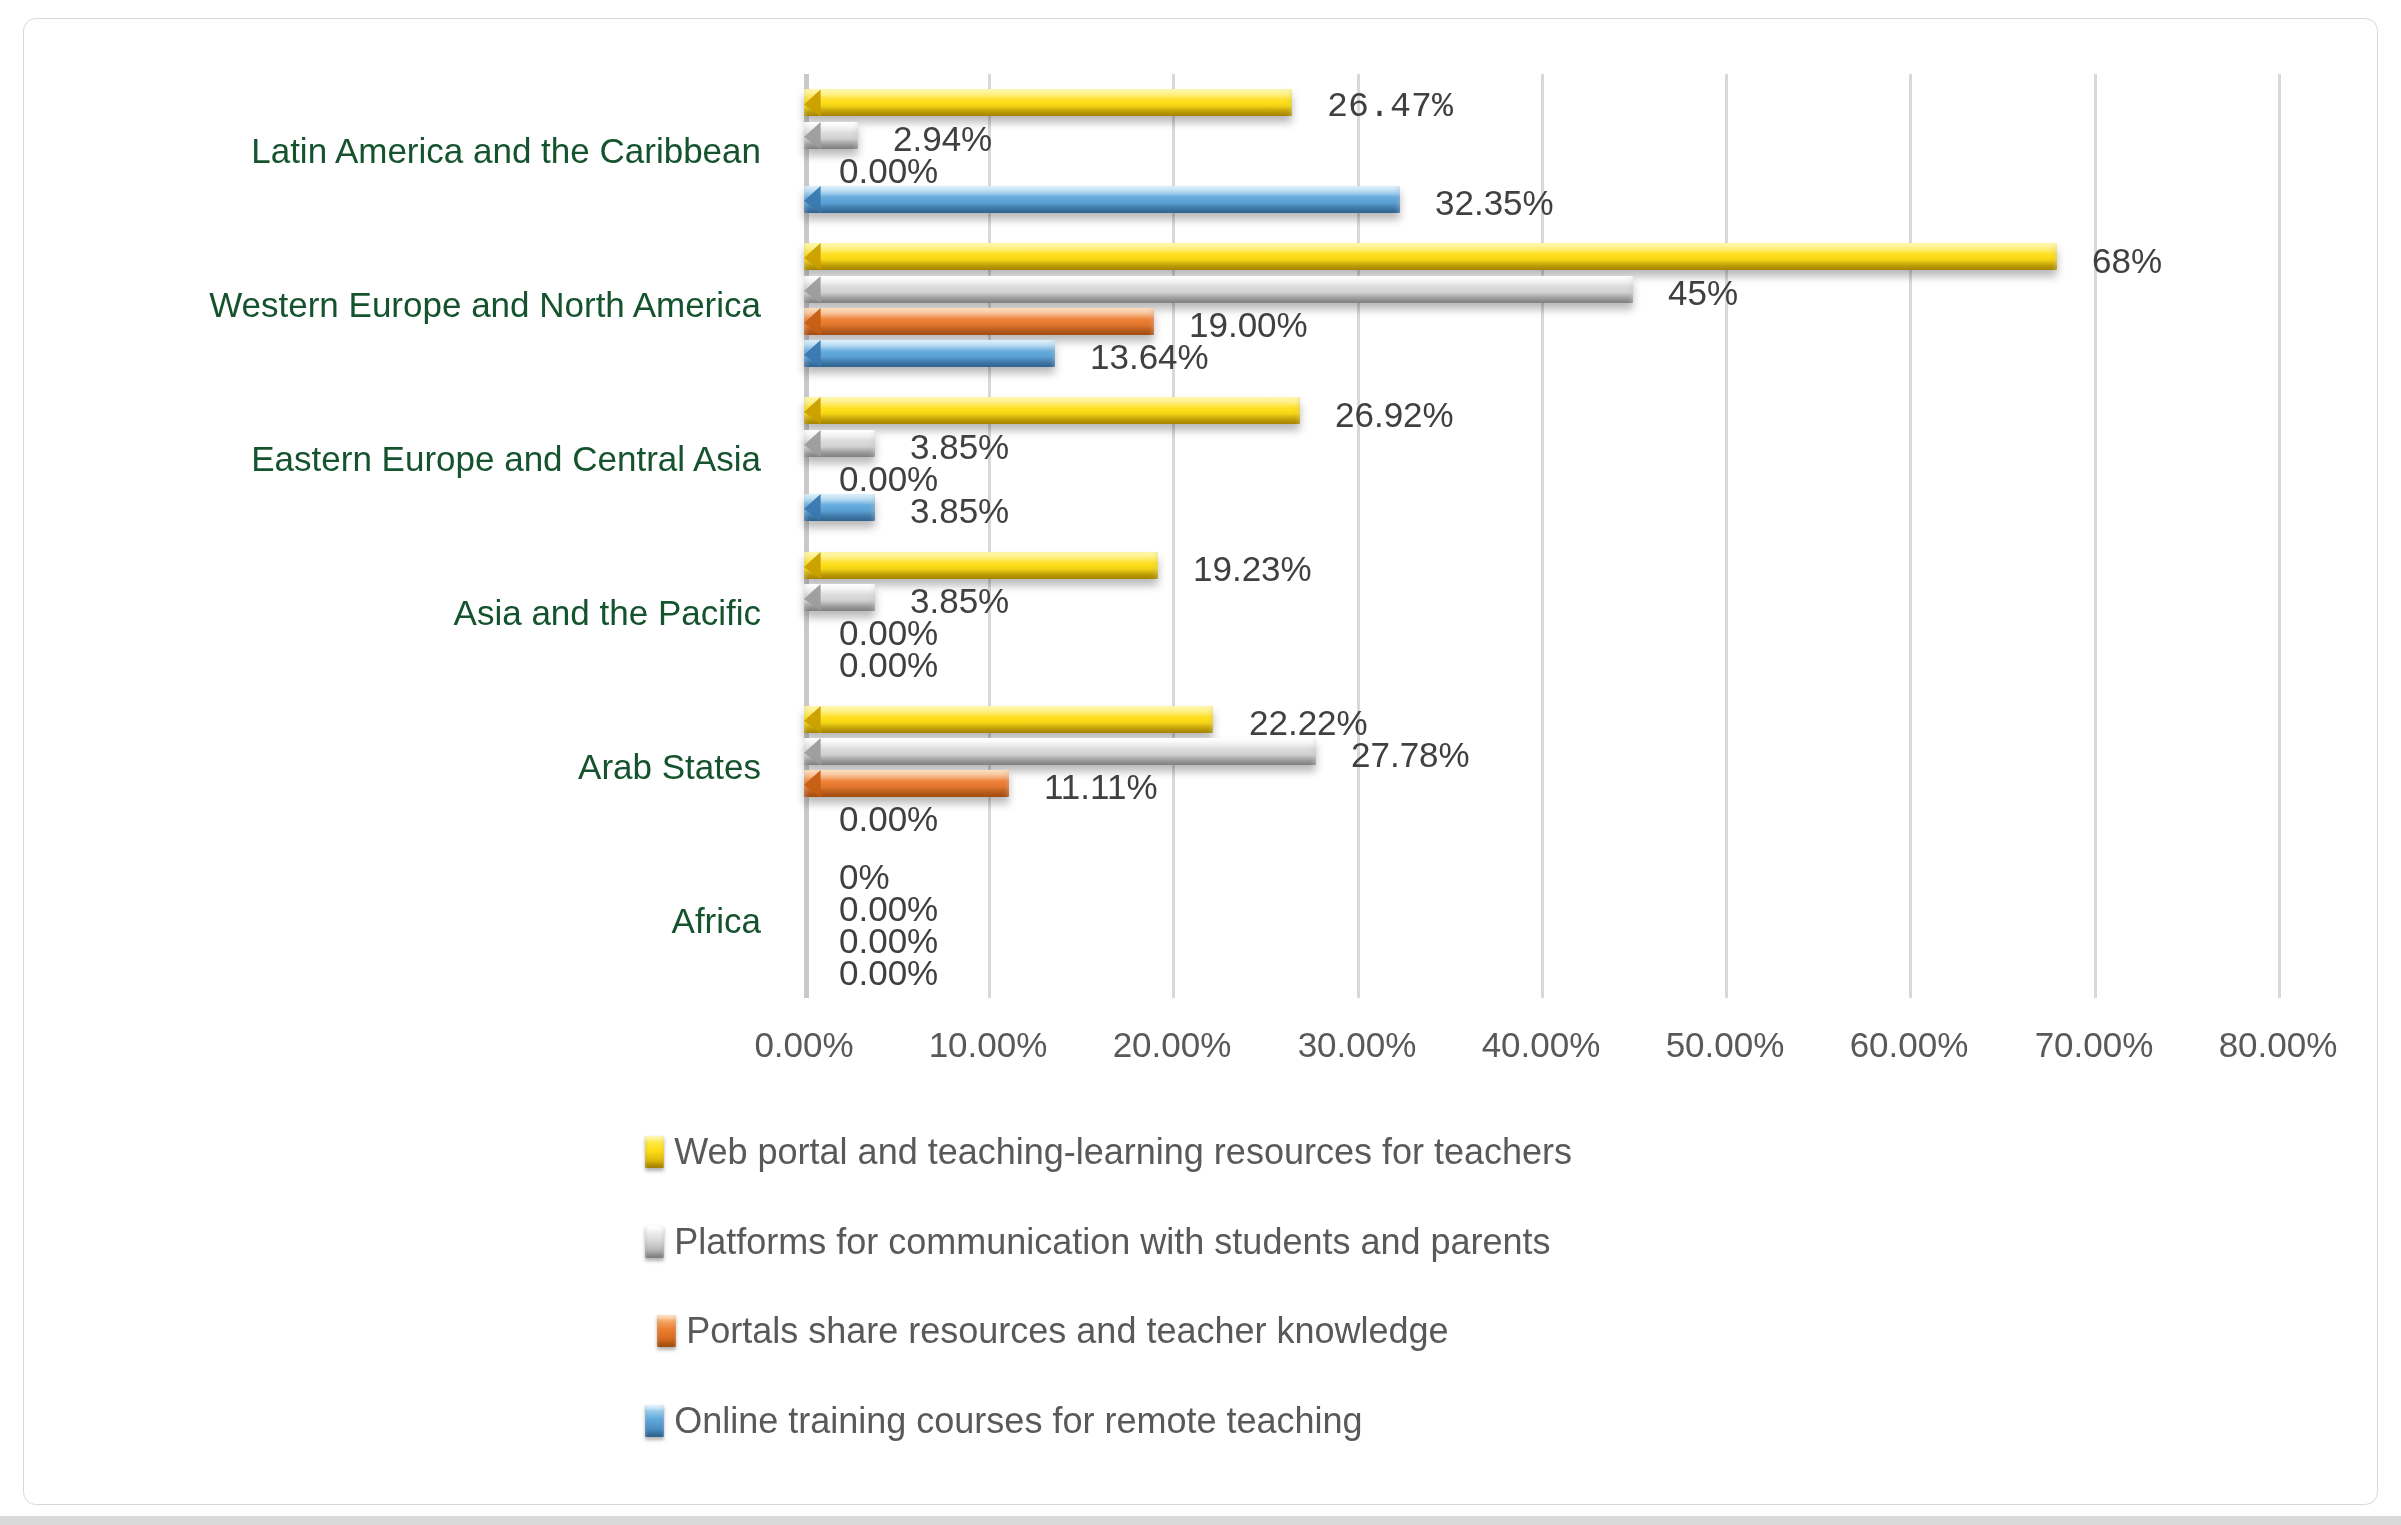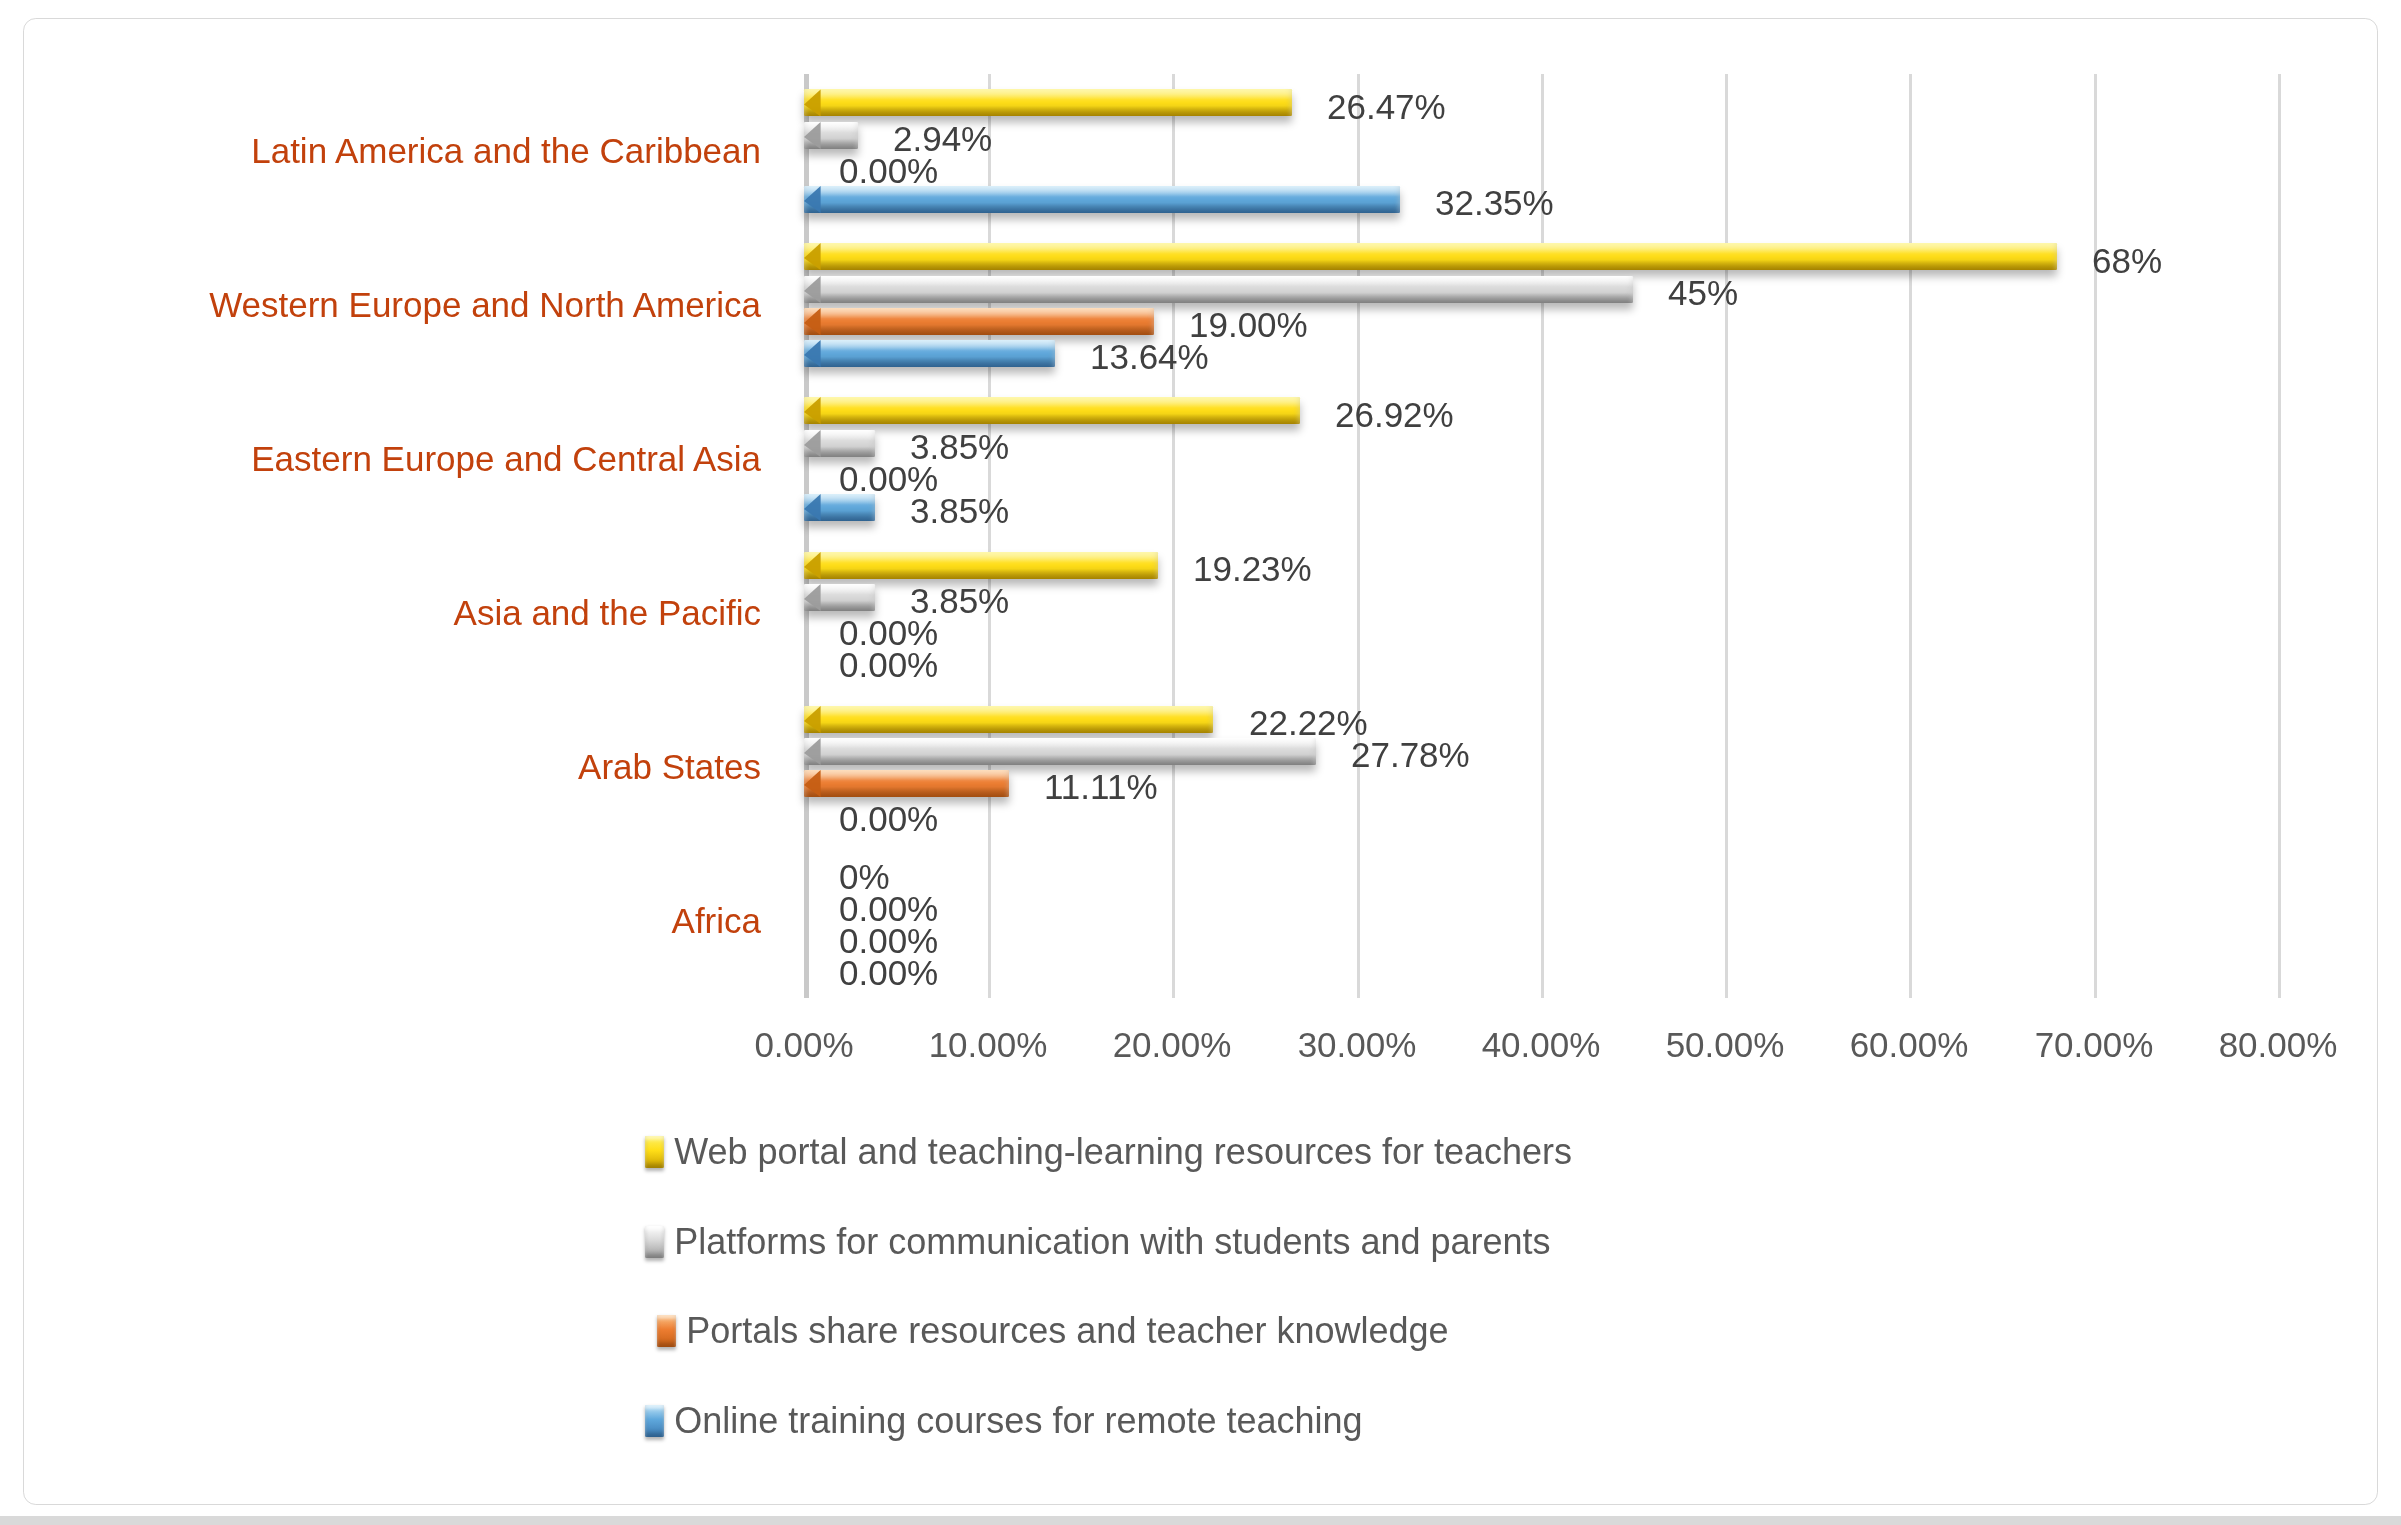--- a/index.html
+++ b/index.html
@@ -8,21 +8,21 @@
   .chart-frame{position:absolute;left:23px;top:18px;right:23px;bottom:21px;
     border:1.9px solid #d9d9d9;border-radius:12.8px;background:#ffffff;}
   .plot-area{position:absolute;left:804px;top:74px;width:1474px;height:924px;overflow:visible;}
   .gridline{position:absolute;top:0;bottom:0;width:2.6px;background:#d9d9d9;}
   .gridline.axis0{width:4.5px;background:#c9c9c9;}
   .bar{position:absolute;height:27px;border-radius:1.3px;
     box-shadow:0 6.4px 9px rgba(0,0,0,0.28), inset 0 7.7px 6.4px rgba(255,255,255,0.45), inset 0 -7.7px 7.7px rgba(0,0,0,0.18);}
   .bar-cap{position:absolute;left:0;top:0;width:16.6px;height:100%;
     clip-path:polygon(0 56%,100% 0,100% 100%);opacity:.95;}
   .bar-label{position:absolute;font-size:35px;color:#404040;white-space:nowrap;transform:translateY(-50%);}
-  .cat-label{position:absolute;font-size:35px;color:#c2410c;white-space:nowrap;
+  .cat-label{position:absolute;font-size:35px;color:#14532d;white-space:nowrap;
     text-align:right;transform:translateY(-50%);}
   .x-axis{position:absolute;left:804px;top:998px;width:1474px;height:77px;}
   .x-tick{position:absolute;top:27px;transform:translateX(-50%);font-size:35px;color:#595959;white-space:nowrap;}
   .legend{position:absolute;left:645px;top:1126px;}
   .legend-item{position:absolute;left:0;display:flex;align-items:center;height:51px;}
   .legend-swatch{width:19px;height:32px;margin-right:10.2px;border-radius:1.3px;
     box-shadow:0 2.6px 3.8px rgba(0,0,0,0.3), inset 0 3.8px 3.2px rgba(255,255,255,0.5), inset 0 -4.5px 4.5px rgba(0,0,0,0.2);}
   .legend-label{font-size:36px;color:#595959;white-space:nowrap;}
   .window-edge{position:absolute;left:0;right:0;bottom:0;height:10.2px;background:#d9d9d9;}
 </style>
@@ -43,21 +43,21 @@
       <div class="gridline" style="left: 1474px;"></div>
       <div class="cat-label" style="left: -772px; width: 729px; top: 77px;">Latin America and the Caribbean</div>
       <div class="cat-label" style="left: -772px; width: 729px; top: 231px;">Western Europe and North America</div>
       <div class="cat-label" style="left: -772px; width: 729px; top: 385px;">Eastern Europe and Central Asia</div>
       <div class="cat-label" style="left: -772px; width: 729px; top: 539px;">Asia and the Pacific</div>
       <div class="cat-label" style="left: -772px; width: 729px; top: 693px;">Arab States</div>
       <div class="cat-label" style="left: -772px; width: 729px; top: 847px;">Africa</div>
       <div class="bar" style="left: 0px; top: 15.4px; width: 488px; background: linear-gradient(rgb(253, 241, 105) 0%, rgb(255, 222, 23) 40%, rgb(255, 222, 23) 62%, rgb(201, 159, 0) 100%);">
         <div class="bar-cap" style="background: rgb(201, 159, 0);"></div>
       </div>
-      <div class="bar-label" style="left: 523px; top: 33px;">26.47%</div>
+      <div class="bar-label" style="left: 523px; top: 33px; font-family: Liberation Mono, monospace;">26.47%</div>
       <div class="bar" style="left: 0px; top: 48px; width: 54px; background: linear-gradient(rgb(255, 255, 255) 0%, rgb(217, 217, 217) 40%, rgb(217, 217, 217) 62%, rgb(156, 156, 156) 100%);">
         <div class="bar-cap" style="background: rgb(156, 156, 156);"></div>
       </div>
       <div class="bar-label" style="left: 89px; top: 65px;">2.94%</div>
       <div class="bar-label" style="left: 35px; top: 97px;">0.00%</div>
       <div class="bar" style="left: 0px; top: 112px; width: 596px; background: linear-gradient(rgb(191, 227, 247) 0%, rgb(95, 168, 220) 40%, rgb(95, 168, 220) 62%, rgb(58, 120, 176) 100%);">
         <div class="bar-cap" style="background: rgb(58, 120, 176);"></div>
       </div>
       <div class="bar-label" style="left: 631px; top: 129px;">32.35%</div>
       <div class="bar" style="left: 0px; top: 169px; width: 1253px; background: linear-gradient(rgb(253, 241, 105) 0%, rgb(255, 222, 23) 40%, rgb(255, 222, 23) 62%, rgb(201, 159, 0) 100%);">

